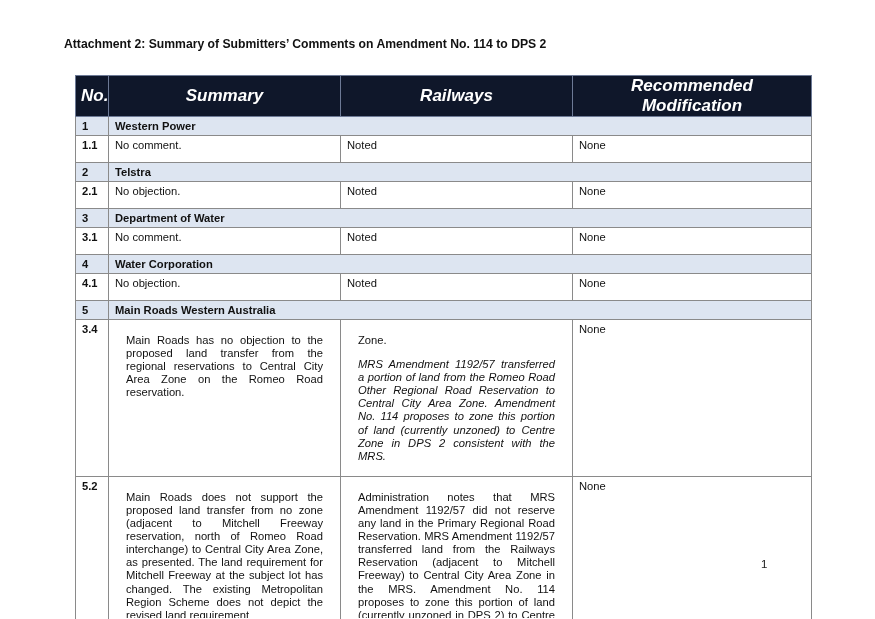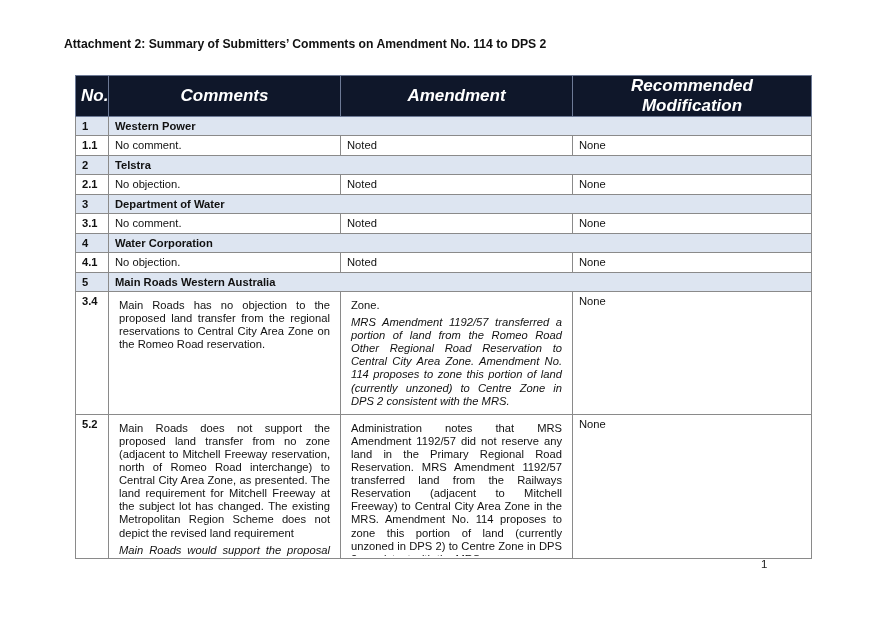--- a/index.html
+++ b/index.html
@@ -11,45 +11,45 @@
   table.summary col.c-no { width: 33px; }
   table.summary col.c-com { width: 232px; }
   table.summary col.c-res { width: 232px; }
   table.summary col.c-mod { width: 239px; }
   table.summary td, table.summary th { border: 1px solid #8a8a8a; padding: 0 6px; vertical-align: top; }
   table.summary th { background: #0f172a; color: #ffffff; font-weight: bold; height: 19px;
                      text-align: center; vertical-align: middle; border-color: #6d7a96; font-size: 17px; font-style: italic; }
   table.summary th.th-no { text-align: left; padding-left: 5px; }
   tr.group td { background: #dde5f1; font-weight: bold; height: 18px; line-height: 18px; }
   tr.item td { background: #ffffff; line-height: 13.1px; padding-top: 3px; padding-bottom: 2px; }
-  tr.item.single td { height: 15px; line-height: 15px; padding-top: 2px; padding-bottom: 2px; }
+  tr.item.single td { height: 15px; line-height: 15px; padding-top: 2px; padding-bottom: 9px; }
   td.num { font-weight: bold; padding-left: 5px; }
-  .para { text-align: justify; margin: 4px; }
+  .para { text-align: justify; margin: 11px; }
   .para + .para { margin-top: 3px; font-style: italic; }
   tr.cut td { border-bottom: 1px solid #8a8a8a; }
   .cut-wrap { height: 138px; overflow: hidden; }
   .page-number { position: absolute; left: 761px; top: 558px; font-size: 11.5px; color: #222; }
 </style>
 </head>
 <body>
 
 <div class="doc-title">Attachment 2: Summary of Submitters’ Comments on Amendment No. 114 to DPS 2</div>
 
 <table class="summary">
   <colgroup>
       <col class="c-no">
       <col class="c-com">
       <col class="c-res">
       <col class="c-mod">
     </colgroup>
   <thead>
     <tr>
       <th class="th-no">No.</th>
-      <th>Comments</th>
-      <th>Amendment</th>
+      <th>Summary</th>
+      <th>Railways</th>
       <th>Recommended Modification</th>
     </tr>
   </thead>
   <tbody>
 
     <tr class="group">
       <td class="num">1</td>
       <td colspan="3">Western Power</td>
     </tr>
     <tr class="item single">

